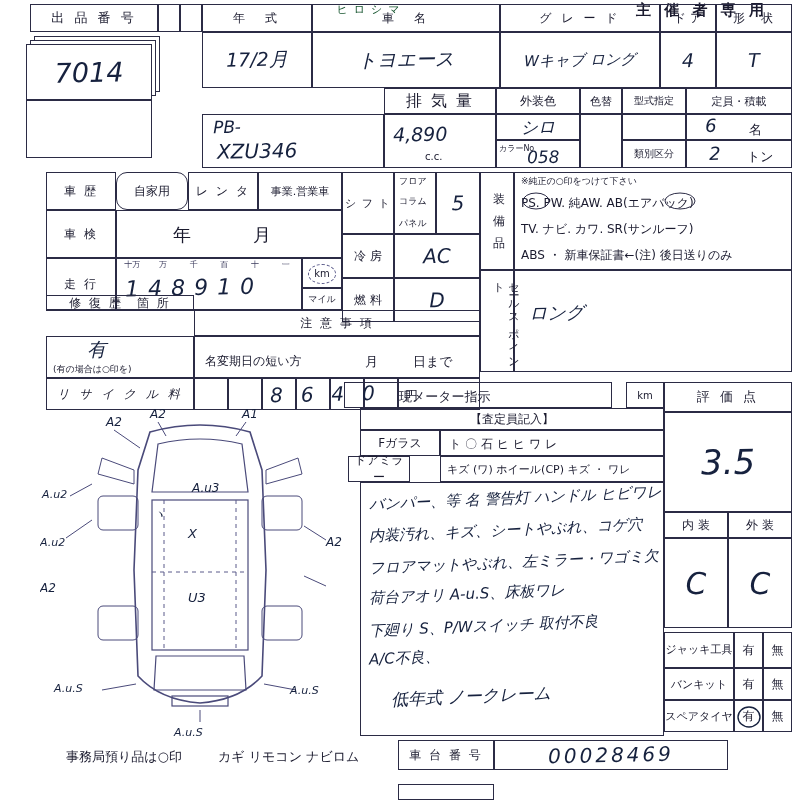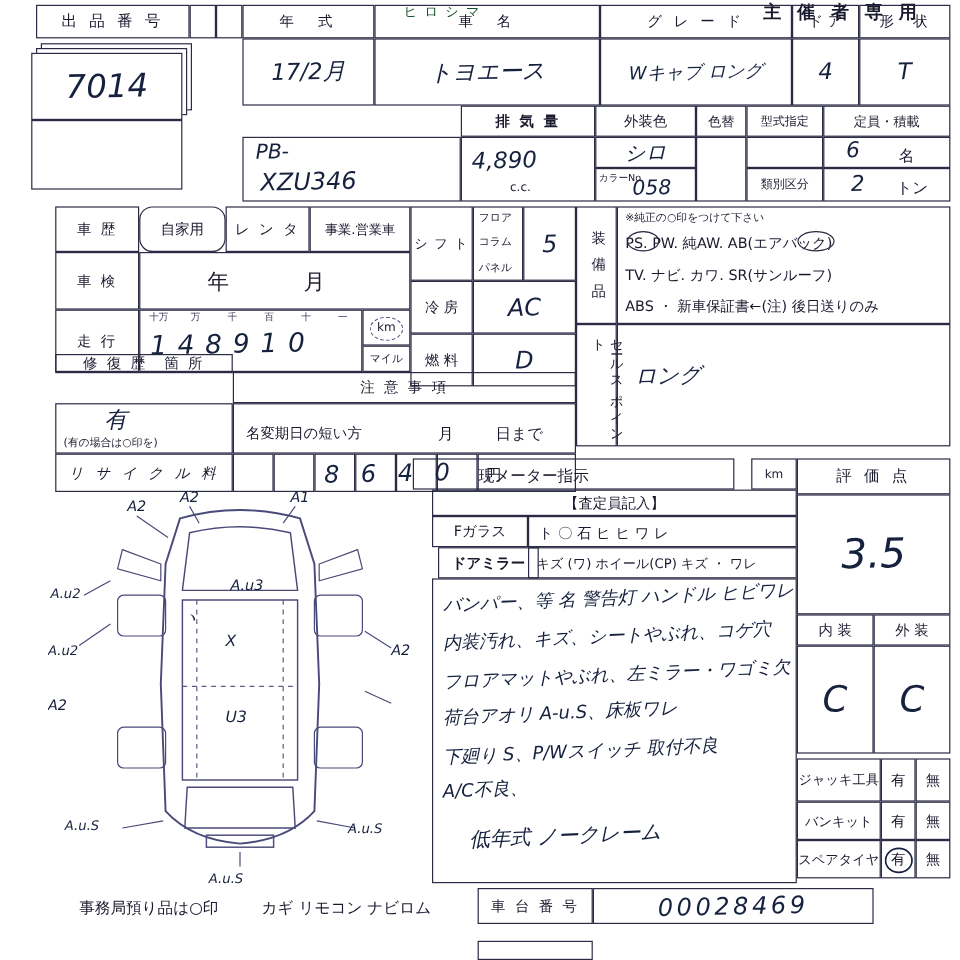--- a/index.html
+++ b/index.html
@@ -73,21 +73,21 @@
     <div class="ctr hw sm hand" style="width:100%;height:100%;font-size:15px;">Wキャブ ロング</div>
   </div>
   <div class="bx" style="left:660px;top:32px;width:56px;height:56px;">
     <div class="ctr hw mid hand" style="width:100%;height:100%;">4</div>
   </div>
   <div class="bx" style="left:716px;top:32px;width:76px;height:56px;">
     <div class="ctr hw mid hand" style="width:100%;height:100%;">T</div>
   </div>
 
   <div class="bx" style="left:384px;top:88px;width:112px;height:26px;">
-    <div class="ctr" style="width:100%;height:100%;font-size:12px;letter-spacing:2px;font-weight:bold;">排 気 量</div>
+    <div class="ctr" style="width:100%;height:100%;font-size:16px;letter-spacing:2px;">排 気 量</div>
   </div>
   <div class="bx" style="left:496px;top:88px;width:84px;height:26px;">
     <div class="ctr" style="width:100%;height:100%;font-size:12px;">外装色</div>
   </div>
   <div class="bx" style="left:580px;top:88px;width:42px;height:26px;">
     <div class="ctr" style="width:100%;height:100%;font-size:11px;">色替</div>
   </div>
   <div class="bx" style="left:622px;top:88px;width:64px;height:26px;">
     <div class="ctr" style="width:100%;height:100%;font-size:10px;">型式指定</div>
   </div>
@@ -306,21 +306,21 @@
   <div class="bx" style="left:360px;top:408px;width:304px;height:22px;">
     <div class="ctr" style="width:100%;height:100%;font-size:12px;">【査定員記入】</div>
   </div>
 
   <div class="bx" style="left:360px;top:430px;width:80px;height:26px;">
     <div class="ctr" style="width:100%;height:100%;font-size:12px;">Fガラス</div>
   </div>
   <div class="bx" style="left:440px;top:430px;width:224px;height:26px;">
     <div style="position:absolute;left:8px;top:5px;font-size:12px;">ト 〇 石  ヒ ヒ ワ レ</div>
   </div>
-  <div class="bx" style="left:365px;top:456px;width:84px;height:26px;font-weight:bold;">
+  <div class="bx" style="left:348px;top:456px;width:62px;height:26px;">
     <div class="ctr" style="width:100%;height:100%;font-size:12px;">ドアミラー</div>
   </div>
   <div class="bx" style="left:440px;top:456px;width:224px;height:26px;">
     <div style="position:absolute;left:6px;top:5px;font-size:11px;">キズ (ワ)   ホイール(CP)  キズ ・ ワレ</div>
   </div>
 
   <div class="bx" style="left:360px;top:482px;width:304px;height:254px;">
     <div class="hw hand2" style="position:absolute;left:8px;top:6px;font-size:15px;">バンパー、等 名 警告灯   ハンドル ヒビワレ</div>
     <div class="hw hand2" style="position:absolute;left:8px;top:38px;font-size:15px;">内装汚れ、キズ、シートやぶれ、コゲ穴</div>
     <div class="hw hand2" style="position:absolute;left:8px;top:70px;font-size:15px;">フロアマットやぶれ、左ミラー・ワゴミ欠</div>

